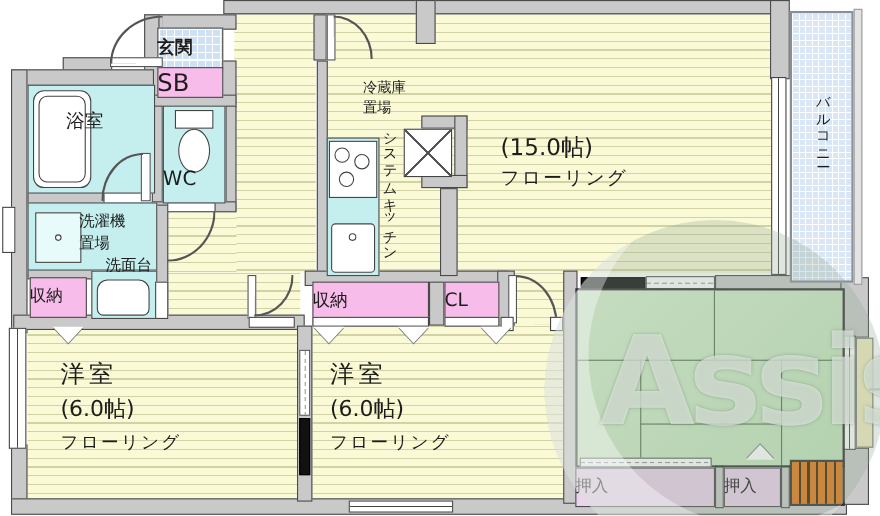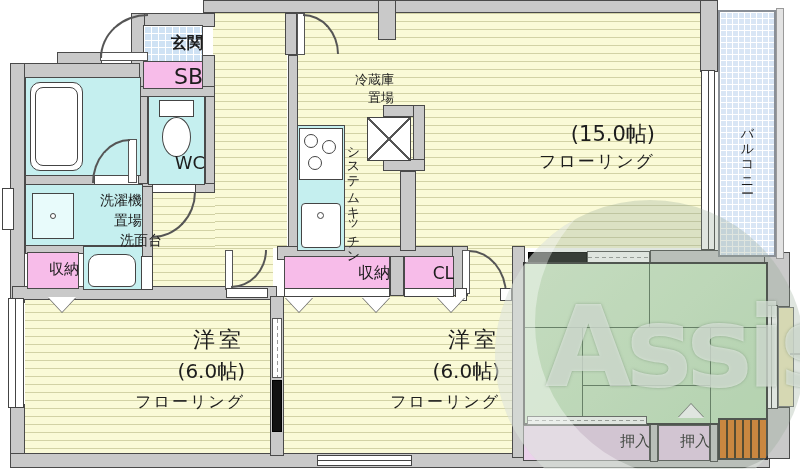--- a/index.html
+++ b/index.html
@@ -26,21 +26,21 @@
     background-size:100% 1px;background-position:0 50%;background-repeat:no-repeat;}
   .sdoorV{background:#fff;border:1px solid #555;
     background-image:repeating-linear-gradient(180deg,#999 0 4px,transparent 4px 7px);
     background-size:1px 100%;background-position:50% 0;background-repeat:no-repeat;}
   .slab{background:#fff;border:1px solid #555;}
   .arc{background:transparent;border:0 solid #555;}
   .arc-tl{border-top:2px solid #555;border-left:2px solid #555;border-radius:100% 0 0 0;}
   .arc-tr{border-top:2px solid #555;border-right:2px solid #555;border-radius:0 100% 0 0;}
   .arc-br{border-bottom:2px solid #555;border-right:2px solid #555;border-radius:0 0 100% 0;}
   .fix{background:#fff;border:1.5px solid #444;}
-  .lbl{position:absolute;white-space:nowrap;color:#1d1d1d;text-align:right;}
+  .lbl{position:absolute;white-space:nowrap;color:#1d1d1d;text-align:left;}
   .vtext{writing-mode:vertical-rl;text-orientation:upright;letter-spacing:2px;}
   .tri-down{width:0;height:0;border-left:14px solid transparent;border-right:14px solid transparent;border-top:15px solid #fff;filter:drop-shadow(0 1px 0 #666);}
   .tri-up{width:0;height:0;border-left:13px solid transparent;border-right:13px solid transparent;border-bottom:14px solid #fff;filter:drop-shadow(0 -1px 0 #666);}
   .blackbar{background:#111;border:1px solid #000;}
   .orange{background:repeating-linear-gradient(90deg,#e0791c 0 6px,#3a2408 6px 8px);border:2px solid #333;}
   .circle-wm{background:rgba(148,170,148,.30);border-radius:50%;
     box-shadow:inset 40px -32px 0 0 rgba(255,255,255,.38);z-index:50;}
   .text-wm{z-index:51;font-size:112px;font-weight:bold;letter-spacing:-6px;
     color:rgba(236,242,236,.62);text-shadow:0 0 3px rgba(105,130,105,.55);}
 </style>
@@ -184,20 +184,21 @@
   </div>
 
   <div class="sdoor" style="left:527px;top:416px;width:120px;height:9px;"></div>
   <div class="pinkL" style="left:523px;top:425px;width:127px;height:36px;"></div>
   <div class="pinkL" style="left:658px;top:425px;width:52px;height:36px;"></div>
   <div class="tri-up" style="left:678px;top:404px;"></div>
   <div class="orange" style="left:718px;top:418px;width:50px;height:42px;"></div>
 
   <div class="lbl" style="left:143px;top:33px;width:60px;font-size:16px;font-weight:bold;">玄関</div>
   <div class="lbl" style="left:143px;top:64px;width:60px;font-size:22px;">SB</div>
+  <div class="lbl" style="left:60px;top:98px;width:80px;font-size:17px;">浴室</div>
   <div class="lbl" style="left:148px;top:152px;width:57px;font-size:18px;">WC</div>
   <div class="lbl" style="left:72px;top:192px;width:70px;font-size:14px;">洗濯機</div>
   <div class="lbl" style="left:72px;top:212px;width:70px;font-size:14px;">置場</div>
   <div class="lbl" style="left:96px;top:232px;width:66px;font-size:14px;">洗面台</div>
   <div class="lbl" style="left:27px;top:260px;width:52px;font-size:15px;">収納</div>
   <div class="lbl" style="left:330px;top:71px;width:64px;font-size:13px;">冷蔵庫</div>
   <div class="lbl" style="left:330px;top:89px;width:64px;font-size:13px;">置場</div>
   <div class="lbl vtext" style="left:344px;top:112px;height:145px;font-size:13px;letter-spacing:0;">システムキッチン</div>
   <div class="lbl" style="left:455px;top:120px;width:200px;font-size:21px;">(15.0帖)</div>
   <div class="lbl" style="left:455px;top:150px;width:200px;font-size:17px;letter-spacing:2px;">フローリング</div>

